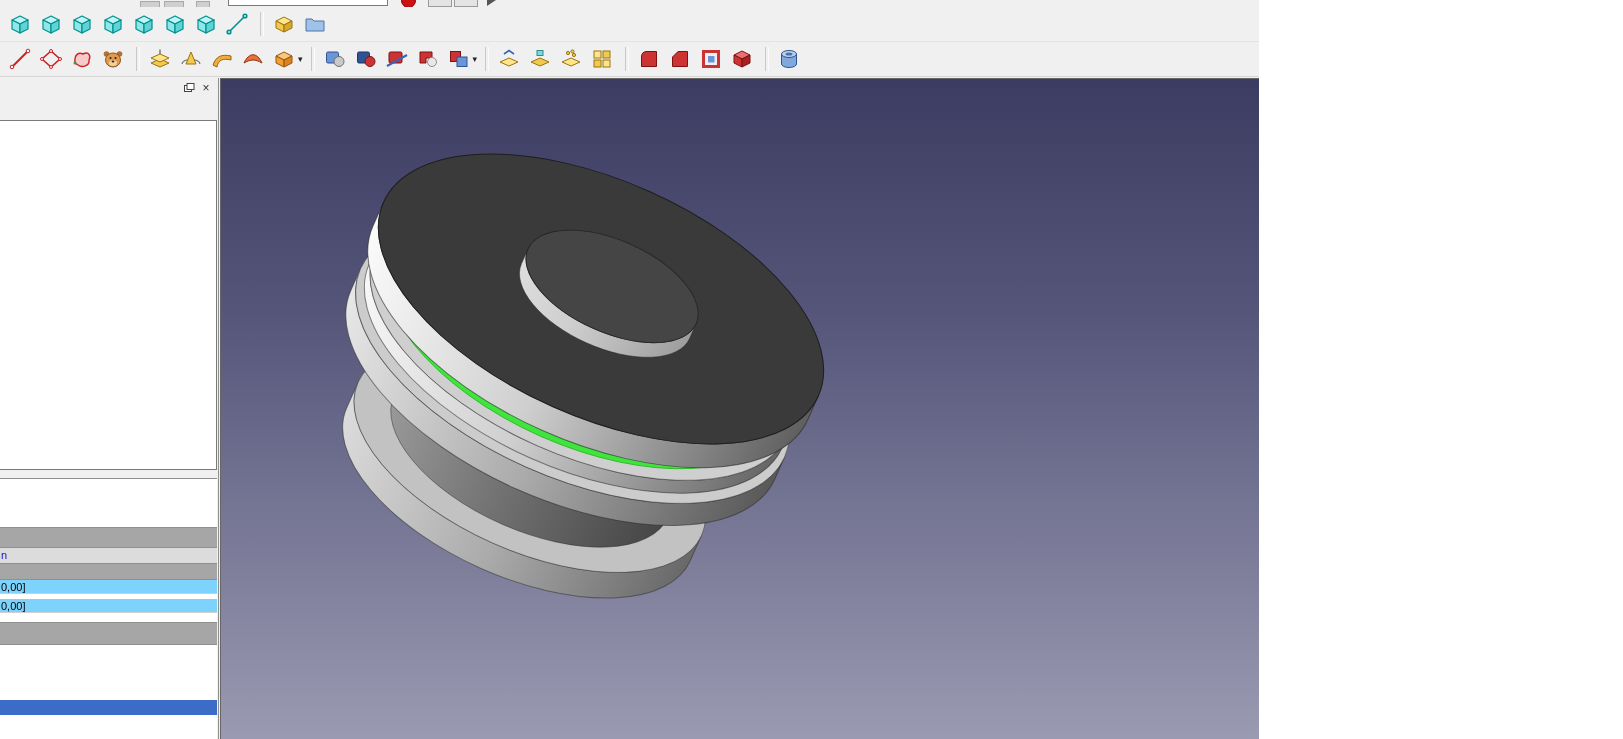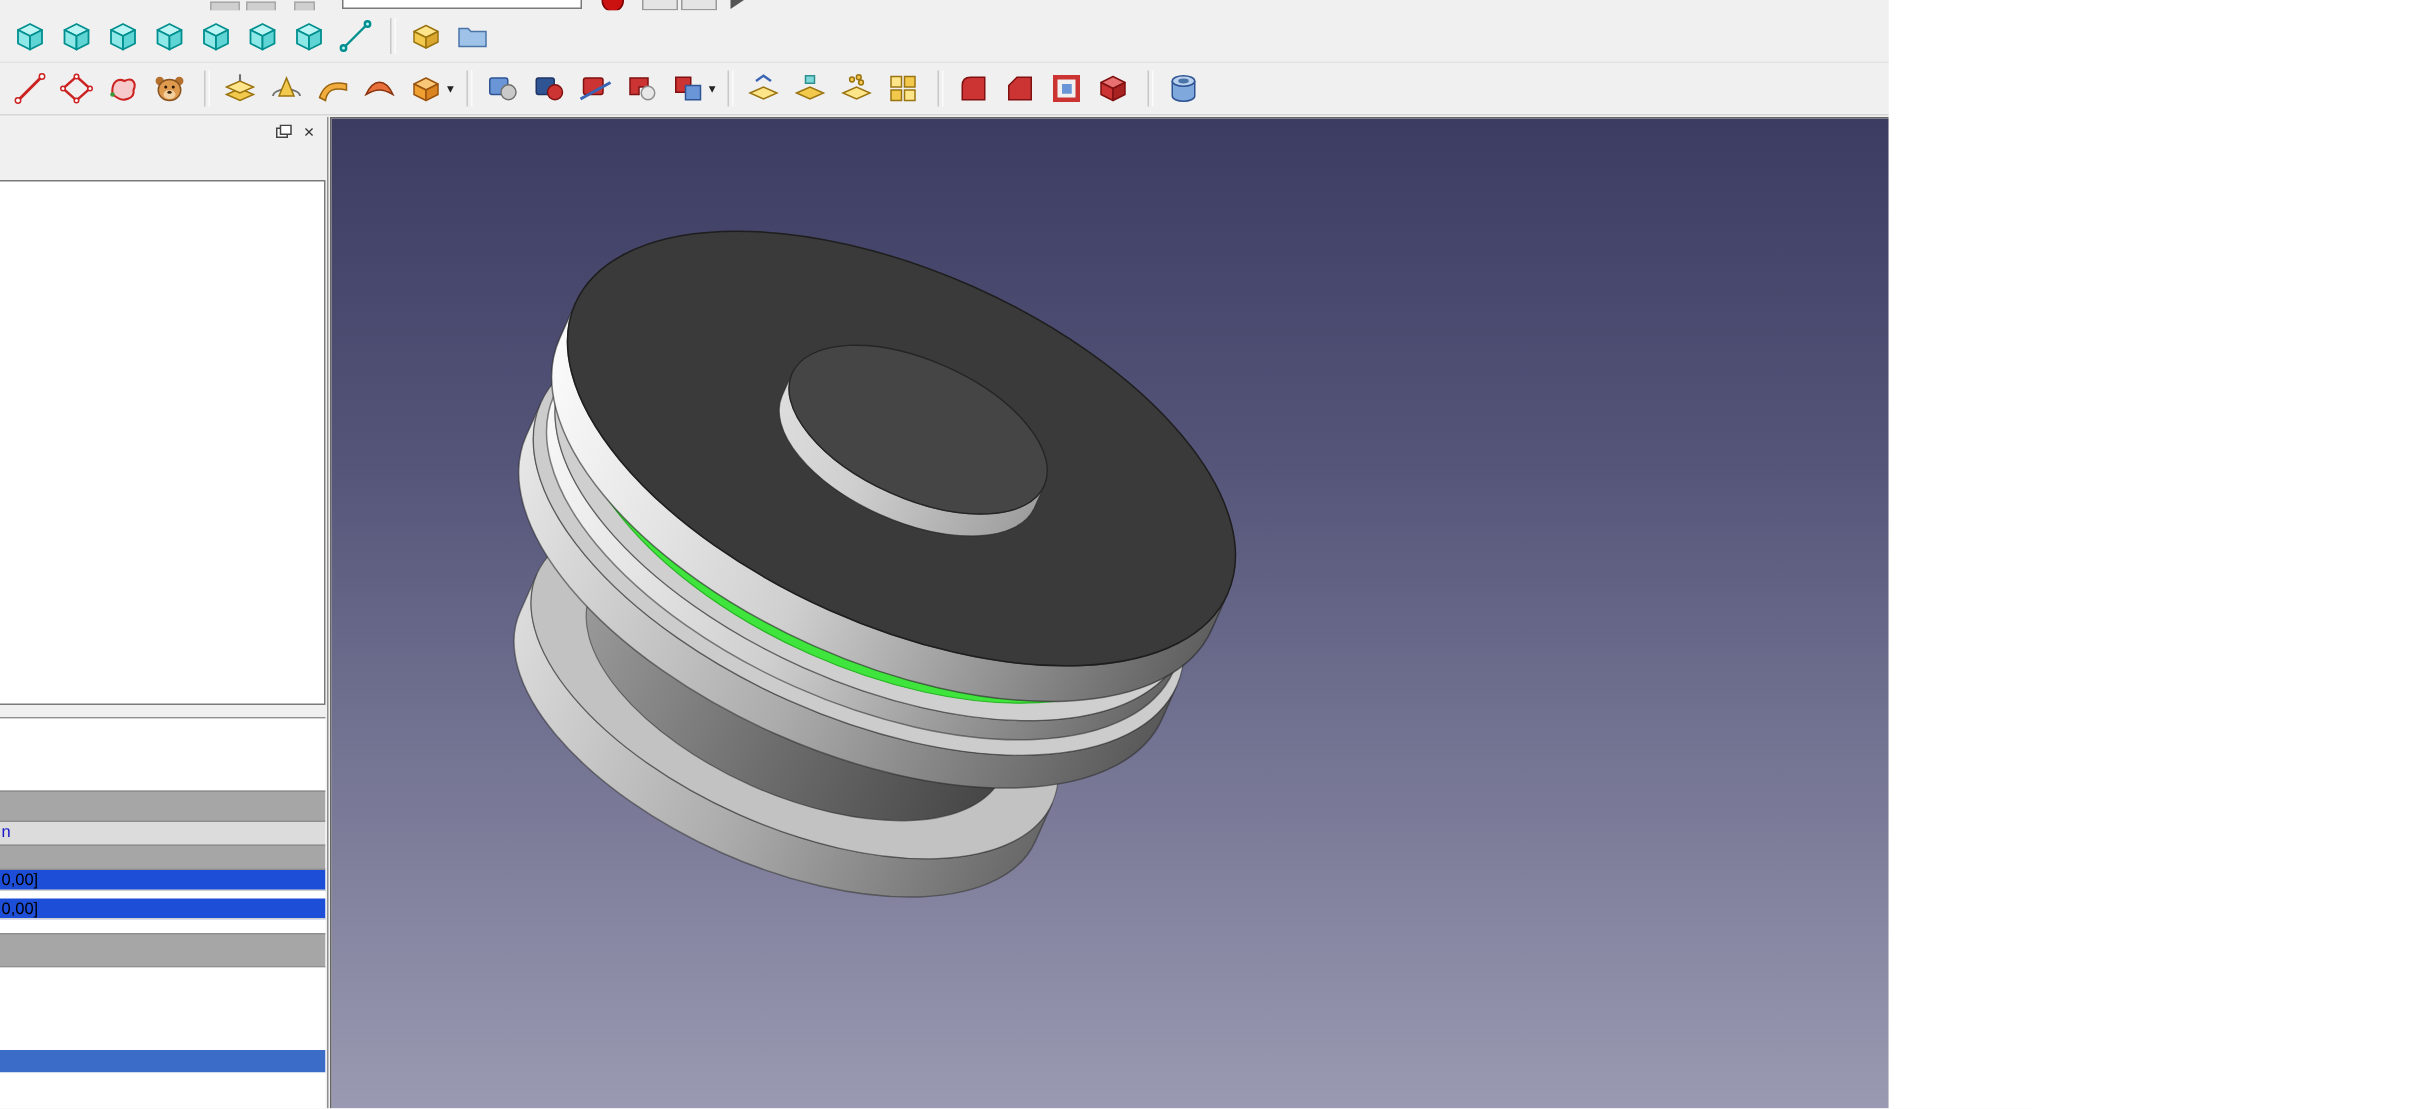--- a/index.html
+++ b/index.html
@@ -30,21 +30,21 @@
   #dock-header{position:absolute;left:0;top:0;width:100%;height:20px;}
   .dock-hbtn{position:absolute;top:3px;width:14px;height:14px;display:flex;align-items:center;justify-content:center;color:#333;font-size:12px;line-height:12px;cursor:default;}
   #dock-float{right:22px;}
   #dock-close{right:5px;}
   #tree-box{position:absolute;left:-6px;top:42px;width:223px;height:350px;background:#ffffff;border:1px solid #7a7a7a;box-sizing:border-box;}
   #prop-grid{position:absolute;left:0;top:400px;width:217px;bottom:0;background:#ffffff;border-top:1px solid #8f8f8f;overflow:hidden;}
   .prow{width:100%;}
   .prow.white{background:#ffffff;}
   .prow.grey{background:#a6a6a6;border-top:1px solid #8f8f8f;border-bottom:1px solid #8f8f8f;}
   .prow.light{background:#dcdcdc;}
-  .prow.value{background:#1d4ed8;border-bottom:1px solid #d0d0d0;font-size:11px;color:#000;line-height:14px;padding-left:1px;box-sizing:border-box;}
+  .prow.value{background:#7dd3fc;border-bottom:1px solid #d0d0d0;font-size:11px;color:#000;line-height:14px;padding-left:1px;box-sizing:border-box;}
   .prow.blue{background:#3a6cc8;}
   .prow.light{font-size:11px;line-height:15px;padding-left:1px;box-sizing:border-box;color:#1515c8;}
 
   
   #viewport{position:absolute;left:220px;top:78px;width:1039px;height:661px;
             background:linear-gradient(to bottom,#3c3c62 0%,#55557a 35%,#7a7a98 70%,#9a9ab2 100%);
             border-left:1px solid #666;border-top:1px solid #666;box-sizing:border-box;overflow:hidden;}
   #viewport svg{display:block;}
 </style>
 </head>

